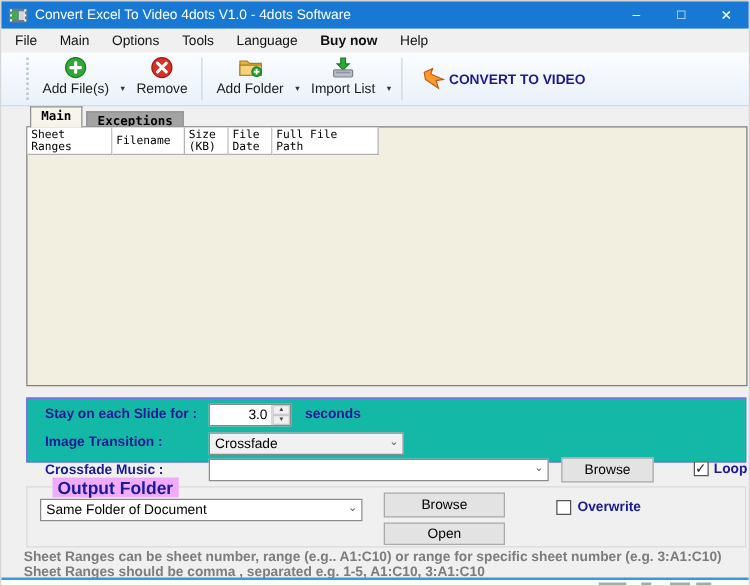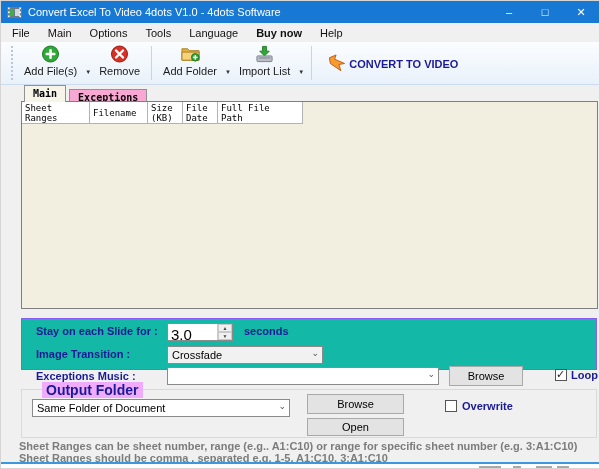--- a/index.html
+++ b/index.html
@@ -17,55 +17,55 @@
   .win-btn { width:36px; height:22px; display:flex; align-items:center; justify-content:center;
     color:#fff; font-size:11px; cursor:default; }
   
   .menubar { position:absolute; top:22px; left:0; right:0; height:19px; background:#f0f0f0;
     display:flex; align-items:center; font-size:11px; color:#111; padding-left:2px; }
   .menu-item { padding:2px 9px; }
   .menu-item.bold { font-weight:bold; }
   
   .toolbar { position:absolute; top:41px; left:0; right:0; height:43px;
     background:linear-gradient(#fbfdff,#e9f1fa); border-bottom:1px solid #ccdbee;
-    display:flex; align-items:stretch; padding-left:8px; }
+    display:flex; align-items:stretch; padding-left:18px; }
   .grip { width:5px; margin:4px 2px; border-left:2px dotted #b9c6d6; }
   .tb-btn { display:flex; flex-direction:column; align-items:center; justify-content:flex-start;
     padding:3px 6px 2px 6px; font-size:11px; color:#1c1c1c; }
   .tb-btn svg { width:19px; height:18px; }
   .tb-label { margin-top:2px; white-space:nowrap; }
   .tb-arrow { align-self:center; font-size:6px; color:#333; padding:0 2px; margin-top:18px; }
   .tb-sep { width:1px; background:#c6d6e8; margin:4px 5px; }
   .tb-convert { display:flex; align-items:center; padding:2px 8px; }
   .tb-convert svg { width:24px; height:19px; }
   .convert-label { font-size:11px; font-weight:bold; color:#1a1a96; margin-top:2px; white-space:nowrap; }
   
   .tabstrip { position:absolute; top:84px; left:8px; height:17px; display:flex;
     font-family:"DejaVu Sans Mono", monospace; font-size:10px; font-weight:bold; color:#000;padding-left:15px; }
   .tab { padding:2px 8px 0 8px; border:1px solid #919191; border-bottom:none; }
   .tab.active { background:#f7f4ea; height:17px; z-index:2; }
-  .tab.inactive { background:#f9a8d4; height:15px; margin-top:4px; margin-left:3px; }
+  .tab.inactive { background:#a3a3a3; height:15px; margin-top:4px; margin-left:3px; }
   
   .listbox { position:absolute; top:100px; left:20px; width:577px; height:208px;
     background:#f2efe1; border:1px solid #7f7f7f; }
   .header-row { display:flex; height:22px; }
   .hcell { background:#ffffff; border-right:1px solid #b3b3b3; border-bottom:1px solid #b3b3b3;
     font-family:"DejaVu Sans Mono", monospace; font-size:9px; line-height:10px;
     padding:1px 3px; white-space:pre-line; display:flex; align-items:center; color:#000; }
   
   .settings-box { position:absolute; top:317px; left:20px; width:576px; height:52px;
     border:1px solid #8b5cf6; background:#14b8a6; }
   .nlabel { position:absolute; font-size:11px; font-weight:bold; color:#1a1a96; white-space:nowrap; }
   .combo { position:absolute; height:18px; border:1px solid #8a8a8a; background:#fff;
     font-size:11px; color:#000; display:flex; align-items:center; padding:0 16px 0 4px; }
   .combo.gray { background:#f1f1f1; }
   .combo .arrow { position:absolute; right:3px; top:1px; font-size:9px; color:#555; }
   .spinner { position:absolute; width:66px; height:18px; border:1px solid #8a8a8a; background:#fff;
     display:flex; }
-  .spin-val { flex:1; font-size:15px; padding:2px 3px; }
+  .spin-val { flex:1; font-size:11px; padding:2px 3px;text-align:right; }
   .spin-btns { width:15px; display:flex; flex-direction:column; border-left:1px solid #c9c9c9; }
   .spin-btn { flex:1; background:#f0f0f0; border:1px solid #c9c9c9; font-size:5px; color:#444;
     display:flex; align-items:center; justify-content:center; }
   .btn { position:absolute; background:#e3e3e3; border:1px solid #a9a9a9; font-size:11px;
     color:#000; display:flex; align-items:center; justify-content:center; }
   .checkbox { position:absolute; width:12px; height:12px; background:#fff; border:1px solid #555; }
   .checkbox.checked::after { content:"✓"; position:absolute; top:-2px; left:0px; font-size:11px; color:#222; }
   
   .output-box { position:absolute; top:388px; left:20px; width:576px; height:49px;
     border:1px solid #d9d9d9; }
@@ -196,21 +196,21 @@
       </span>
     </div>
     <span class="nlabel" style="left:222px; top:6px">seconds</span>
 
     <span class="nlabel" style="left:14px; top:29px">Image Transition :</span>
     <div class="combo gray" style="left:145px; top:27px; width:156px">
       <span>Crossfade</span>
       <span class="arrow">⌄</span>
     </div>
 
-    <span class="nlabel" style="left:14px; top:51px">Exceptions Music :</span>
+    <span class="nlabel" style="left:14px; top:51px">Crossfade Music :</span>
     <div class="combo" style="left:145px; top:48px; width:272px">
       <span></span>
       <span class="arrow">⌄</span>
     </div>
     <div class="btn" style="left:427px; top:47px; width:74px; height:20px">Browse</div>
     <span class="checkbox checked" style="left:533px; top:50px"></span>
     <span class="nlabel" style="left:549px; top:50px">Loop</span>
   </div>
 
   <div class="output-box">

